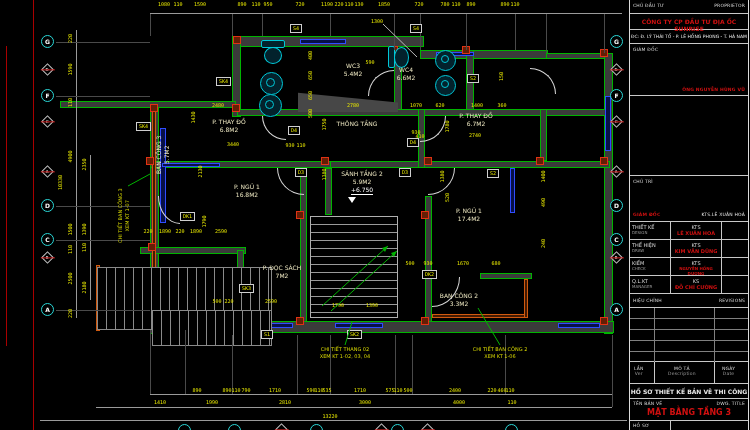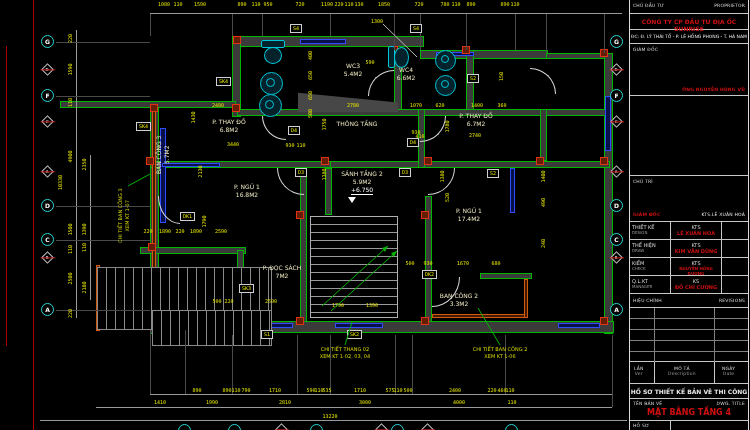--- a/index.html
+++ b/index.html
@@ -475,20 +475,20 @@
       <div class="tbl" style="left:4px;top:4px;text-align:center"><span>LẦN</span><br><span style="color:#9a9a9a">Ver</span></div>
       <div class="tbl" style="left:38px;top:4px;text-align:center"><span>MÔ TẢ</span><br><span style="color:#9a9a9a">Description</span></div>
       <div class="tbl" style="left:92px;top:4px;text-align:center"><span>NGÀY</span><br><span style="color:#9a9a9a">Date</span></div>
     </div>
     <div class="tbs" style="top:384px;height:15px">
       <div class="tbwhite" style="font-size:6px;font-weight:bold;text-align:center;padding-top:4px">HỒ SƠ THIẾT KẾ BẢN VẼ THI CÔNG</div>
     </div>
     <div class="tbs" style="top:399px;height:22px">
       <span class="tbl" style="left:3px;top:2px">TÊN BẢN VẼ</span>
       <span class="tbl" style="right:3px;top:2px;position:absolute">DWG. TITLE</span>
-      <div class="tbred" style="font-size:8px;text-align:center;margin-top:9px">MẶT BẰNG TẦNG 4</div>
+      <div class="tbred" style="font-size:8px;text-align:center;margin-top:9px">MẶT BẰNG TẦNG 3</div>
     </div>
     <div class="tbs" style="top:421px;height:9px;border-bottom:none">
       <span class="tbl" style="left:3px;top:2px">HỒ SƠ</span>
       <div class="abs" style="left:40px;top:0;width:1px;height:9px;background:#c8c8c8"></div>
     </div>
   </div>
 </div>
 
 </body></html>

